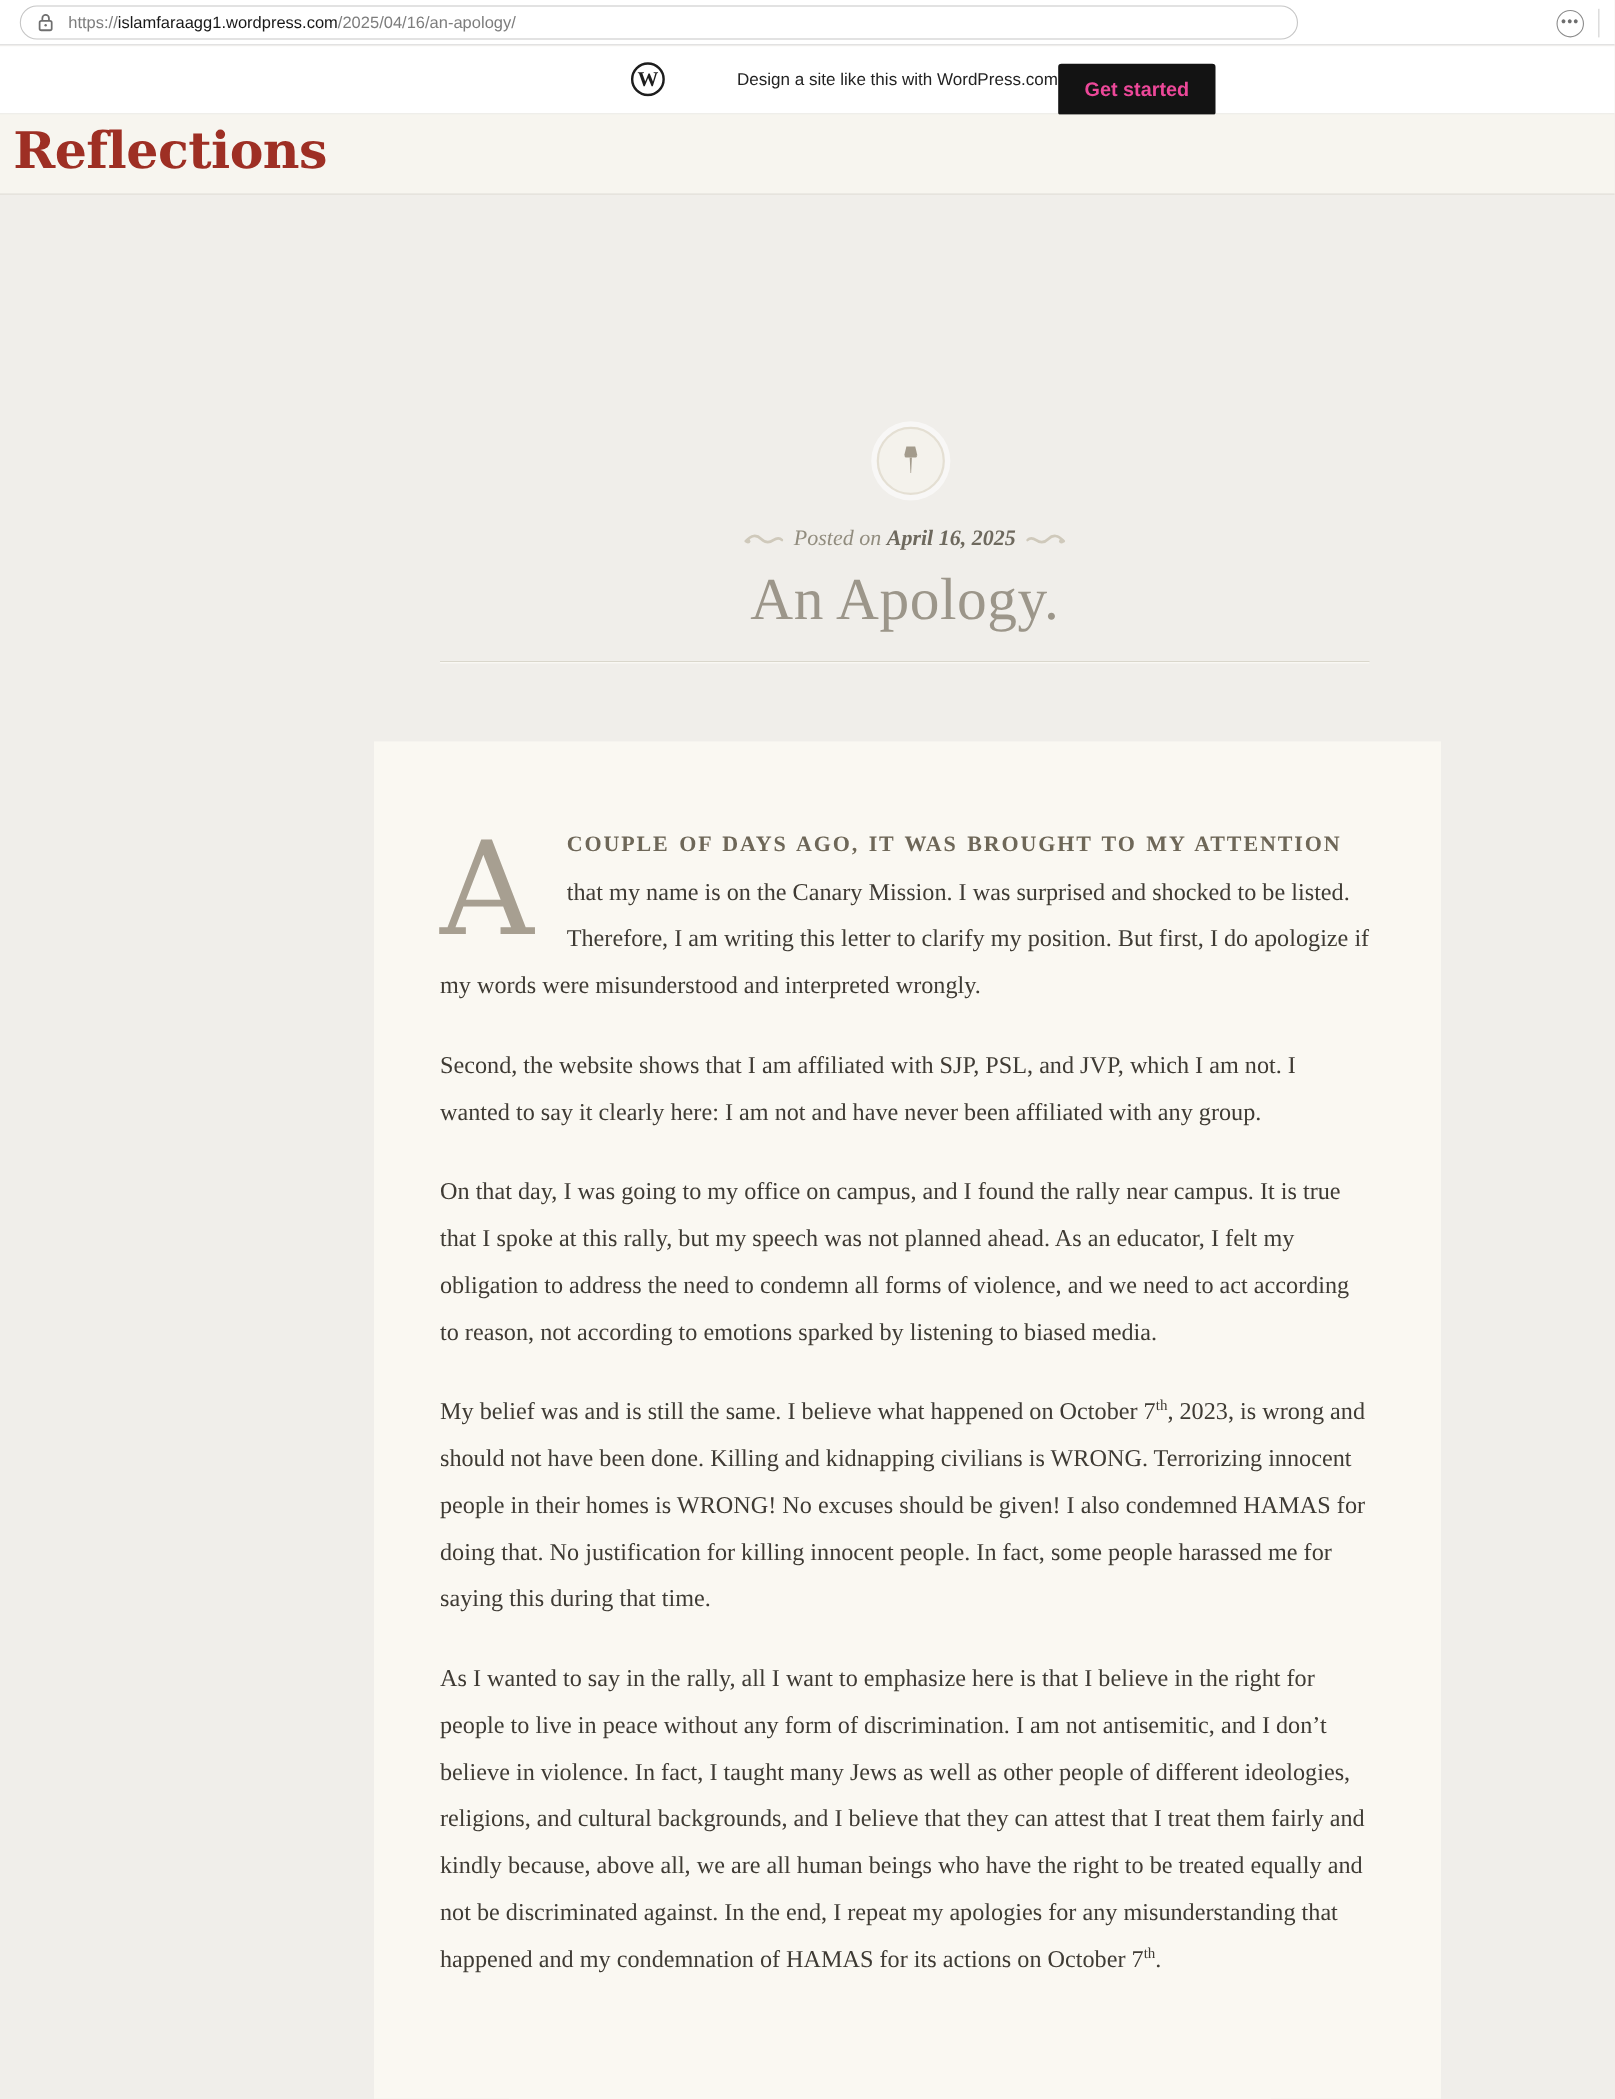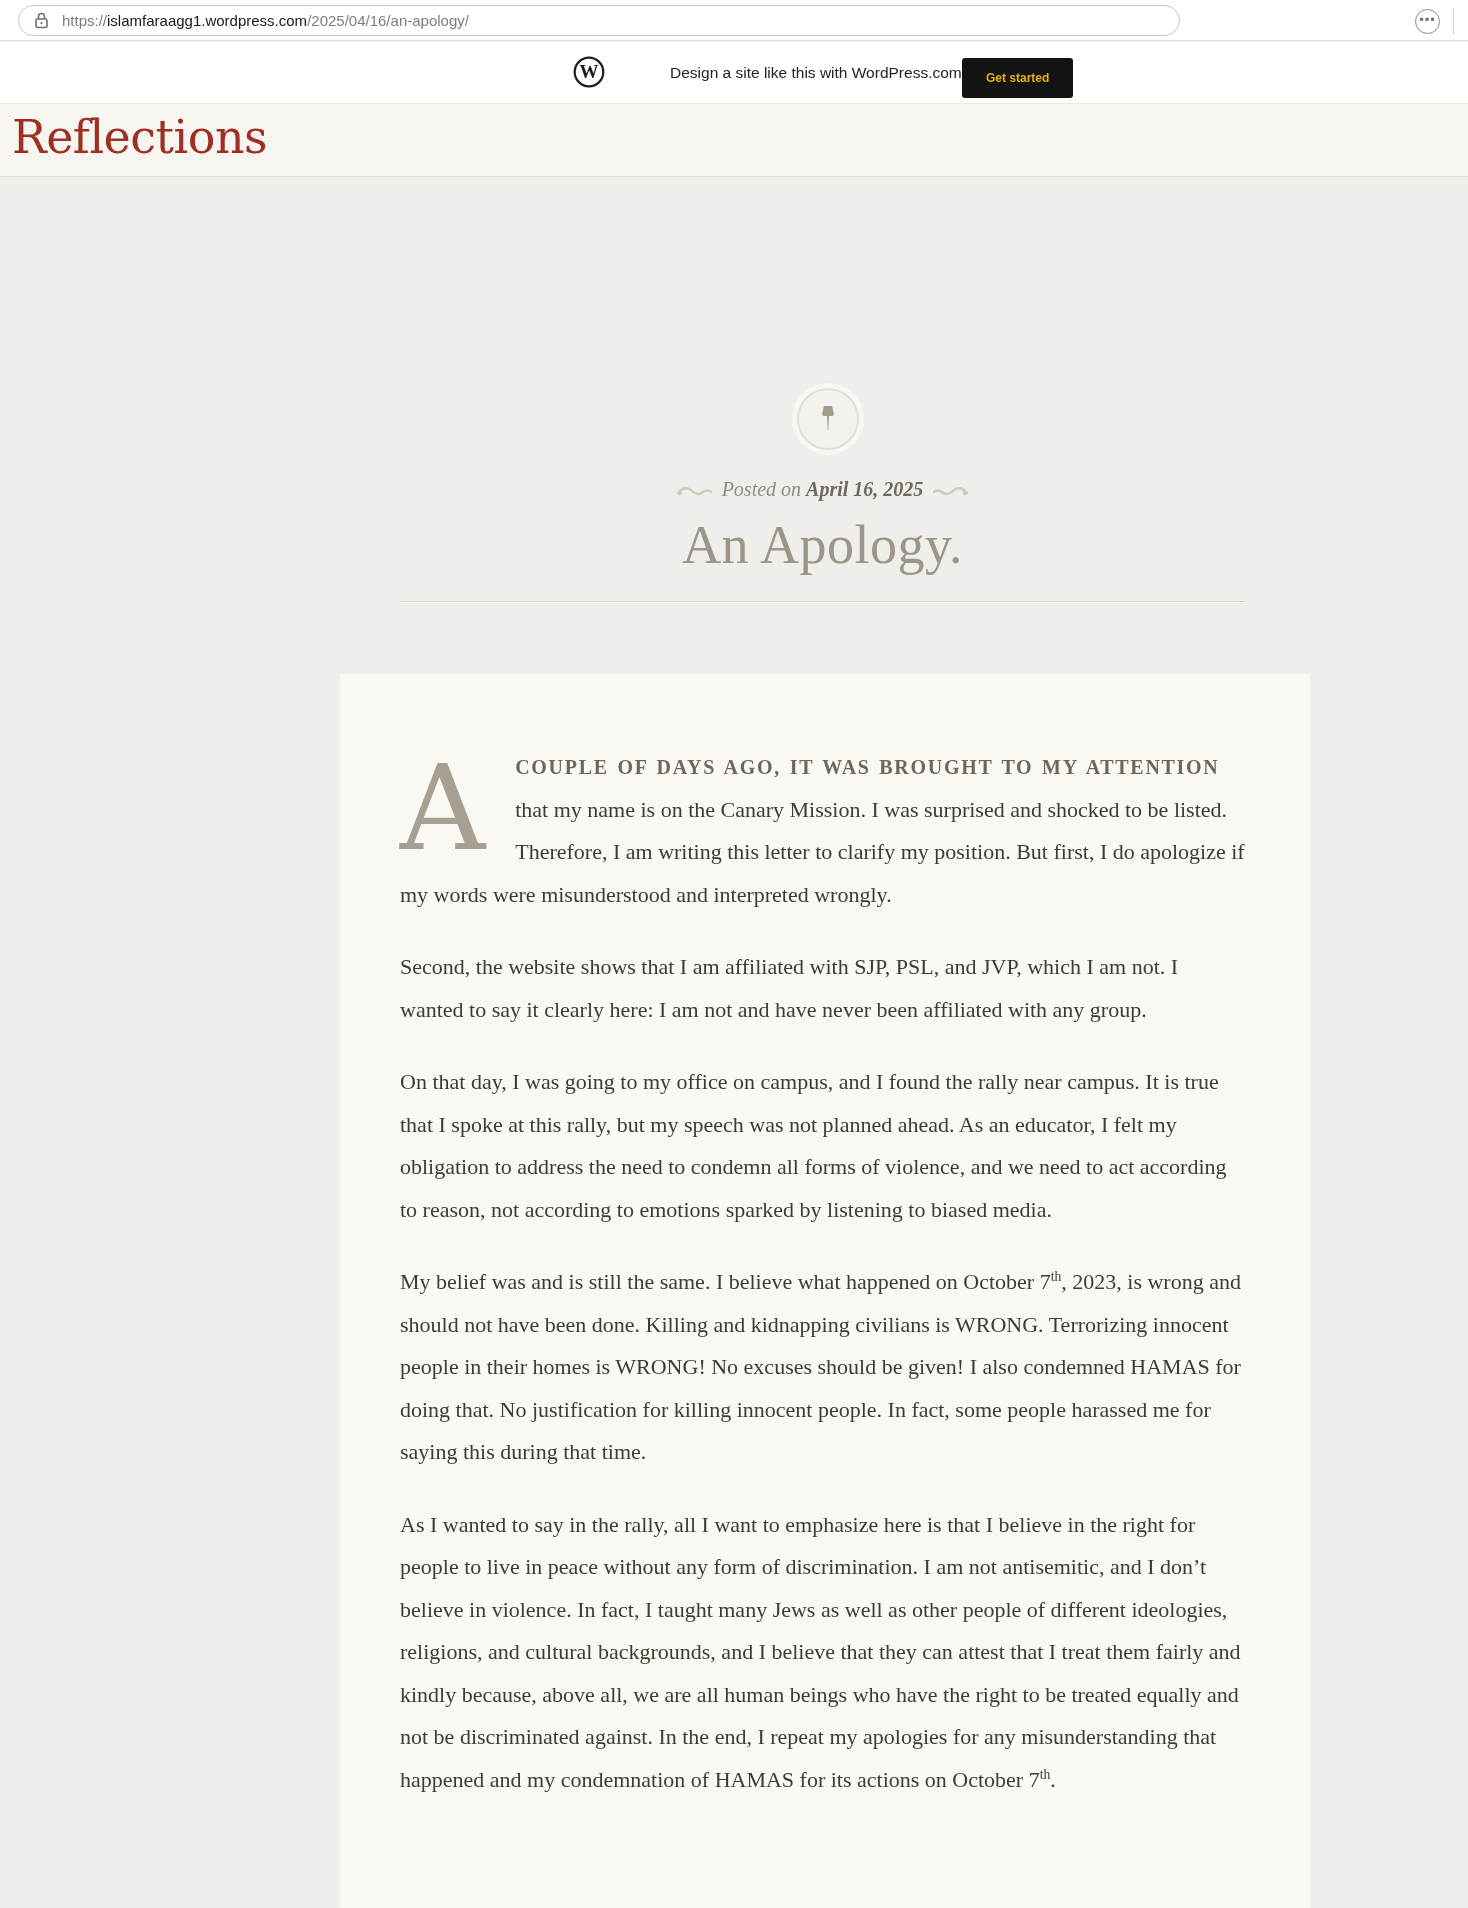--- a/index.html
+++ b/index.html
@@ -39,34 +39,34 @@
     position: absolute; top: 42px; left: 0; width: 1468px; height: 62px;
     background: #ffffff; border-bottom: 1px solid #e9e7e2;
   }
   .wp-logo { position: absolute; left: 573px; top: 14px; }
   .wp-banner-text {
     position: absolute; left: 622px; top: 22px;
     font-size: 15.5px; color: #232323; margin-left: 48px;
   }
   .get-started-btn {
     position: absolute; left: 962px; top: 16px;
-    background: #131313; color: #eab308;
-    font-size: 12px; font-weight: bold;
+    background: #131313; color: #ec4899;
+    font-size: 18px; font-weight: bold;
     padding: 13px 24px; border: none; border-radius: 3px; cursor: pointer;
     font-family: "Liberation Sans", sans-serif;
   }
 
   
   .site-header {
     position: absolute; top: 104px; left: 0; width: 1468px; height: 72px;
     background: #f7f5ef;
   }
   .site-title {
     position: absolute; left: 12px; top: 6px;
-    font-family: "DejaVu Serif", serif; font-weight: normal;
+    font-family: "DejaVu Serif", serif; font-weight: bold;
     font-size: 46px; color: #9e2f24; letter-spacing: -0.5px;
     cursor: pointer;
   }
 
   
   .main-area {
     position: absolute; top: 176px; left: 0; width: 1468px; height: 1732px;
     background: #f0eeea; border-top: 1px solid #e2dfd7;
   }
 

